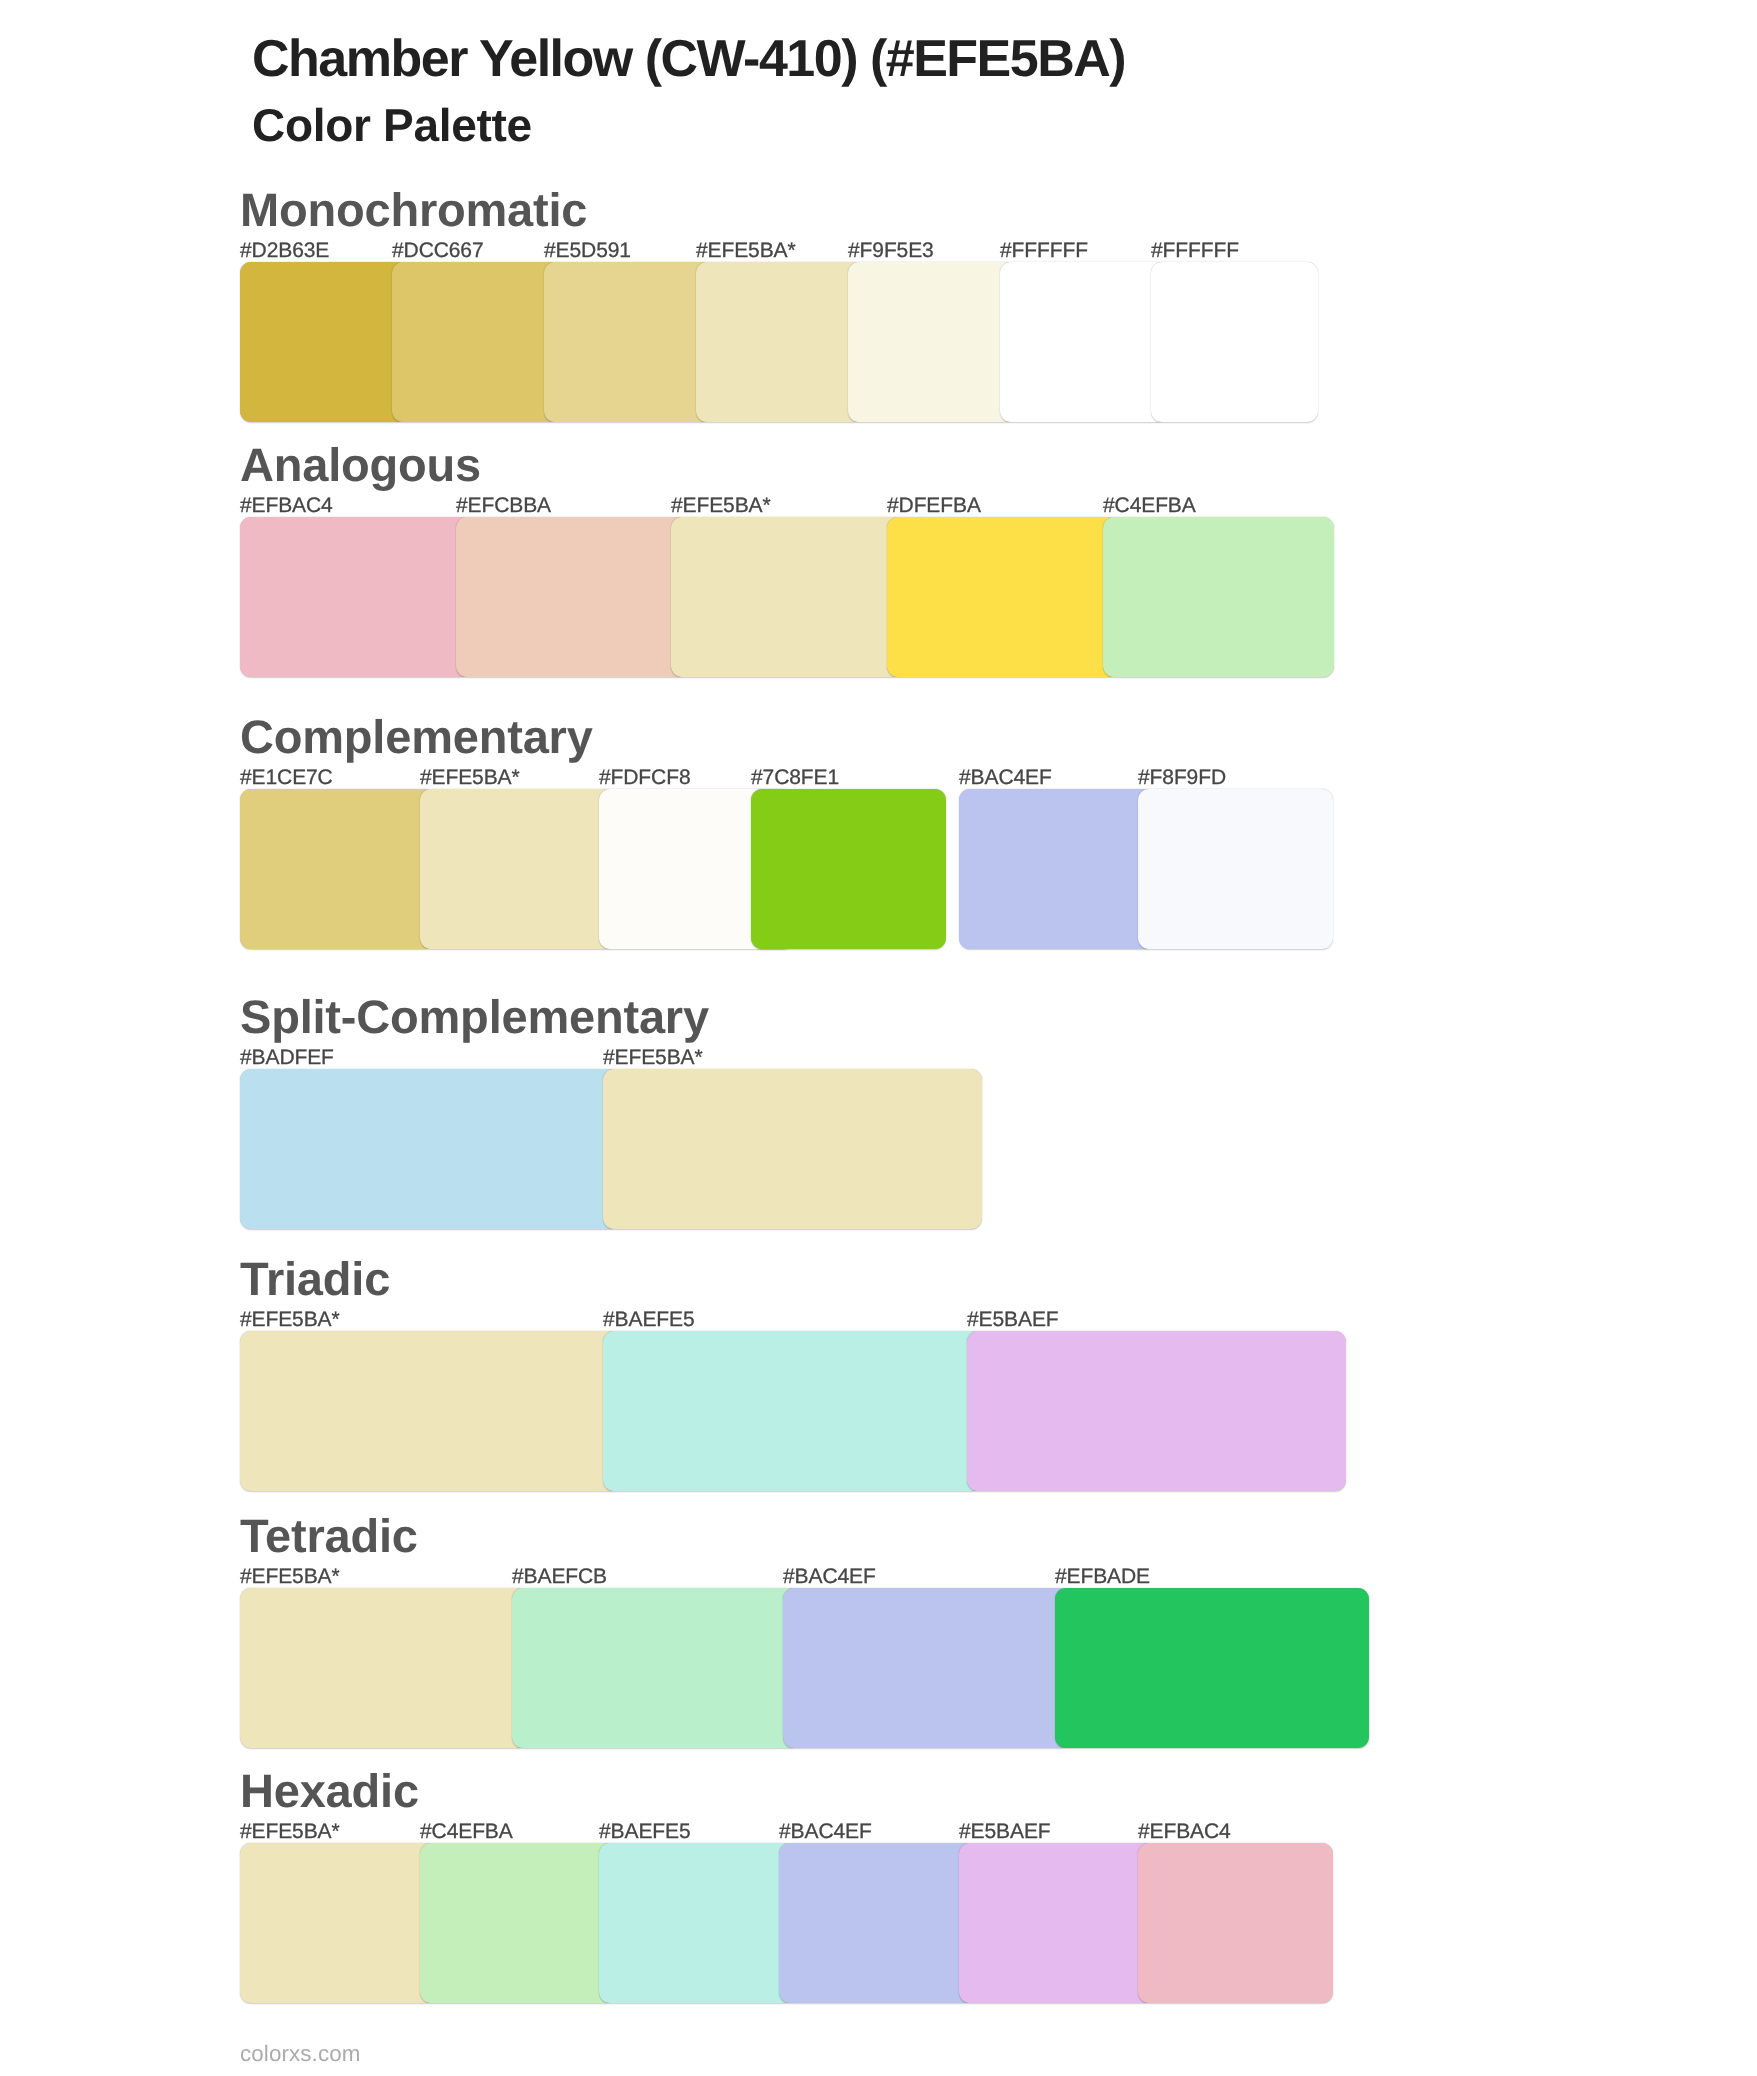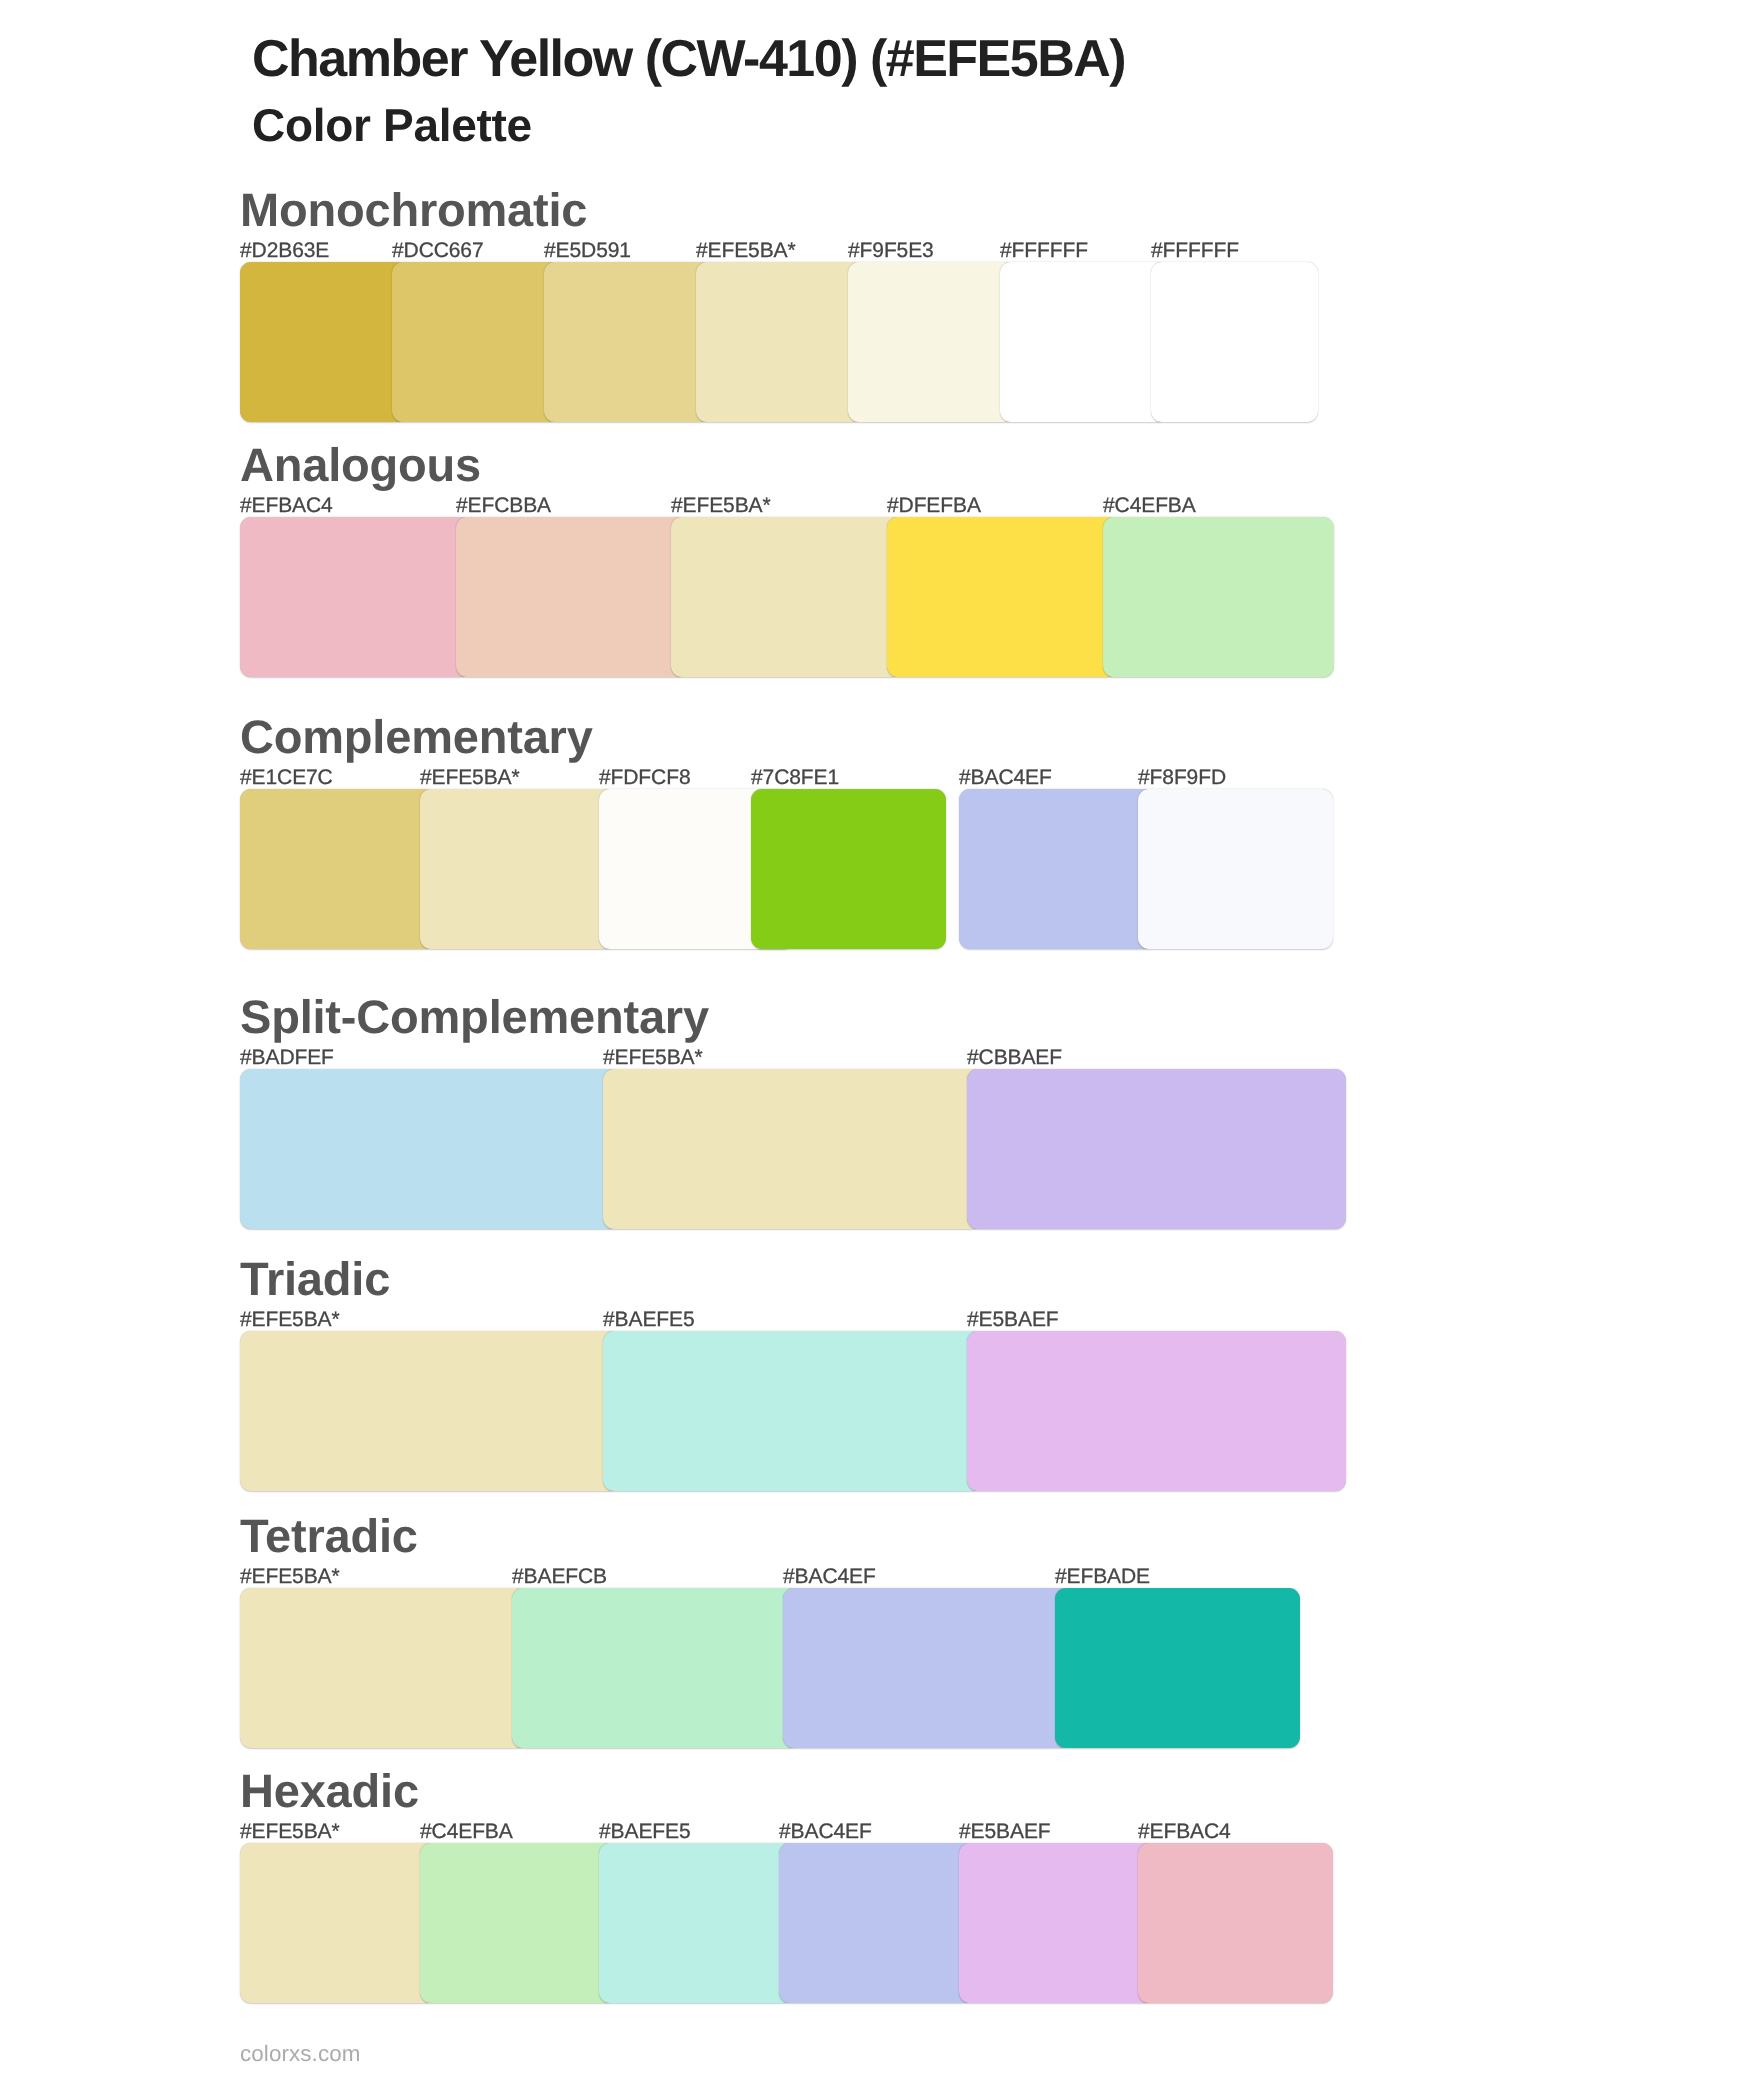--- a/index.html
+++ b/index.html
@@ -130,23 +130,20 @@
       </div>
       <div class="section" style="top: 1002px;">
         <div class="sec-title" style="color: rgb(85, 85, 85);">Split-Complementary</div>
         <div class="swatch-row">
           <div class="sw" style="left: 0px; width: 379px; z-index: 1; background: rgb(186, 223, 239);">
             <div class="sw-label" style="color: rgb(70, 70, 70); -webkit-text-stroke-color: rgb(70, 70, 70);">#BADFEF</div>
           </div>
           <div class="sw" style="left: 363px; width: 379px; z-index: 2; background: rgb(239, 229, 186);">
             <div class="sw-label" style="color: rgb(70, 70, 70); -webkit-text-stroke-color: rgb(70, 70, 70);">#EFE5BA*</div>
           </div>
-          <div class="sw" style="left: 727px; width: 379px; z-index: 3; background: rgb(203, 186, 239);">
-            <div class="sw-label" style="color: rgb(70, 70, 70); -webkit-text-stroke-color: rgb(70, 70, 70);">#CBBAEF</div>
-          </div>
         </div>
       </div>
       <div class="section" style="top: 1264px;">
         <div class="sec-title" style="color: rgb(85, 85, 85);">Triadic</div>
         <div class="swatch-row">
           <div class="sw" style="left: 0px; width: 379px; z-index: 1; background: rgb(239, 229, 186);">
             <div class="sw-label" style="color: rgb(70, 70, 70); -webkit-text-stroke-color: rgb(70, 70, 70);">#EFE5BA*</div>
           </div>
           <div class="sw" style="left: 363px; width: 379px; z-index: 2; background: rgb(186, 239, 229);">
             <div class="sw-label" style="color: rgb(70, 70, 70); -webkit-text-stroke-color: rgb(70, 70, 70);">#BAEFE5</div>
@@ -161,21 +158,21 @@
         <div class="swatch-row">
           <div class="sw" style="left: 0px; width: 287px; z-index: 1; background: rgb(239, 229, 186);">
             <div class="sw-label" style="color: rgb(70, 70, 70); -webkit-text-stroke-color: rgb(70, 70, 70);">#EFE5BA*</div>
           </div>
           <div class="sw" style="left: 272px; width: 287px; z-index: 2; background: rgb(186, 239, 203);">
             <div class="sw-label" style="color: rgb(70, 70, 70); -webkit-text-stroke-color: rgb(70, 70, 70);">#BAEFCB</div>
           </div>
           <div class="sw" style="left: 543px; width: 287px; z-index: 3; background: rgb(186, 196, 239);">
             <div class="sw-label" style="color: rgb(70, 70, 70); -webkit-text-stroke-color: rgb(70, 70, 70);">#BAC4EF</div>
           </div>
-          <div class="sw" style="left: 815px; width: 245px; z-index: 4; background: #14b8a6;">
+          <div class="sw" style="left: 815px; width: 314px; z-index: 4; background: #22c55e;">
             <div class="sw-label" style="color: rgb(70, 70, 70); -webkit-text-stroke-color: rgb(70, 70, 70);">#EFBADE</div>
           </div>
         </div>
       </div>
       <div class="section" style="top: 1776px;">
         <div class="sec-title" style="color: rgb(85, 85, 85);">Hexadic</div>
         <div class="swatch-row">
           <div class="sw" style="left: 0px; width: 195px; z-index: 1; background: rgb(239, 229, 186);">
             <div class="sw-label" style="color: rgb(70, 70, 70); -webkit-text-stroke-color: rgb(70, 70, 70);">#EFE5BA*</div>
           </div>

